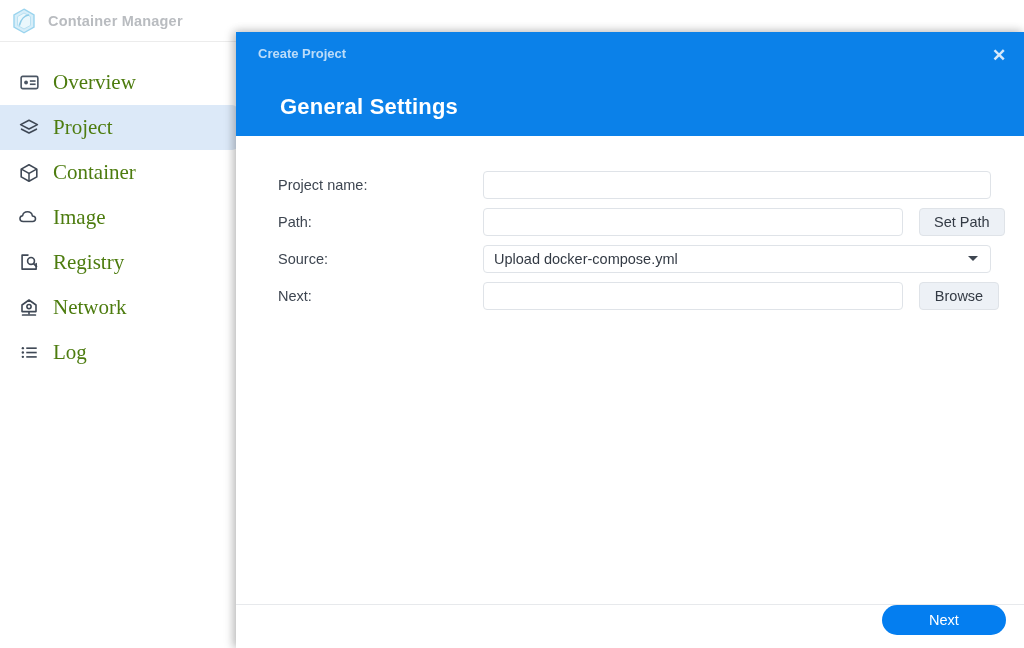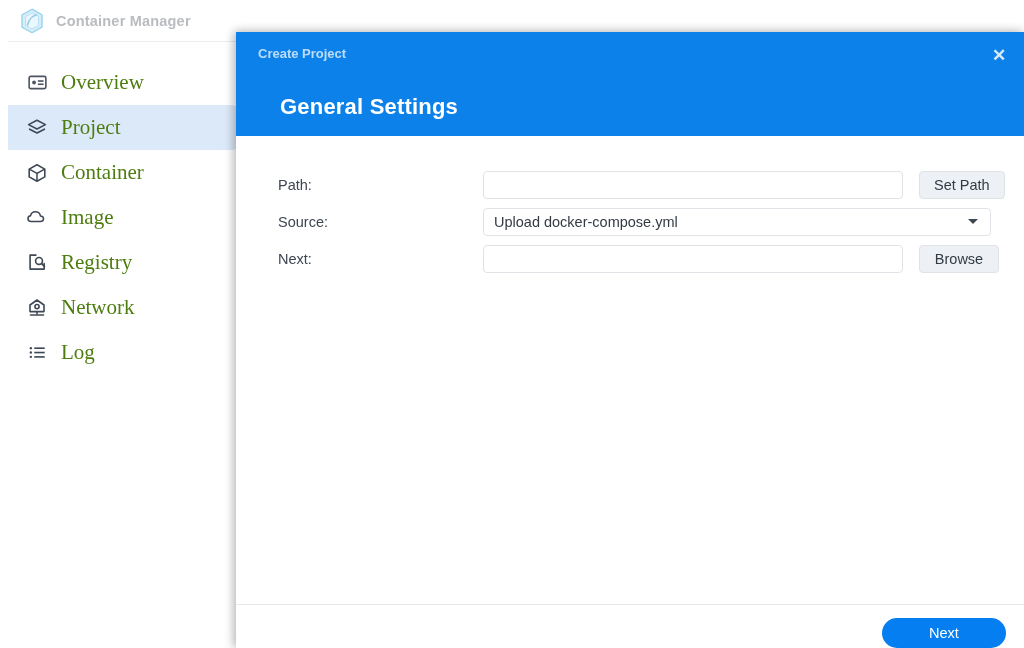--- a/index.html
+++ b/index.html
@@ -19,21 +19,20 @@
     background: #ffffff;
   }
 
   
   .sidebar {
     position: absolute;
     left: 0; top: 0;
     width: 238px;
     height: 648px;
     background: #ffffff;
-    padding-left: 8px;
   }
   .app-header {
     height: 42px;
     display: flex;
     align-items: center;
     padding-left: 12px;
     border-bottom: 1px solid #ececec;
   }
   .app-logo {
     width: 24px; height: 26px;
@@ -187,21 +186,21 @@
     align-items: center;
     justify-content: center;
     cursor: pointer;
   }
 
   .dlg-footer {
     flex: 0 0 44px;
     height: 44px;
     border-top: 1px solid #e7e9ec;
     display: flex;
-    align-items: flex-end;
+    align-items: flex-start;
     justify-content: flex-end;
     padding-right: 18px;
     margin-top: 21px;
   }
   .primary-btn {
     width: 124px;
     height: 30px;
     border: none;
     border-radius: 15px;
     background: #047ef0;
@@ -317,20 +316,24 @@
   <div class="dialog">
 
     <div class="dlg-header">
       <div class="dlg-breadcrumb">Create Project</div>
       <div class="dlg-title">General Settings</div>
       <div class="dlg-close">✕</div>
     </div>
 
     <div class="dlg-body">
 
+      <div class="form-row">
+        <div class="form-label">Project name:</div>
+        <input class="field wide" type="text" value="" placeholder="" style="">
+      </div>
 
       <div class="form-row">
         <div class="form-label">Path:</div>
         <input class="field medium" type="text" value="" placeholder="" style="">
         <div class="side-btn">Set Path</div>
       </div>
 
       <div class="form-row">
         <div class="form-label">Source:</div>
         <div class="field select">

